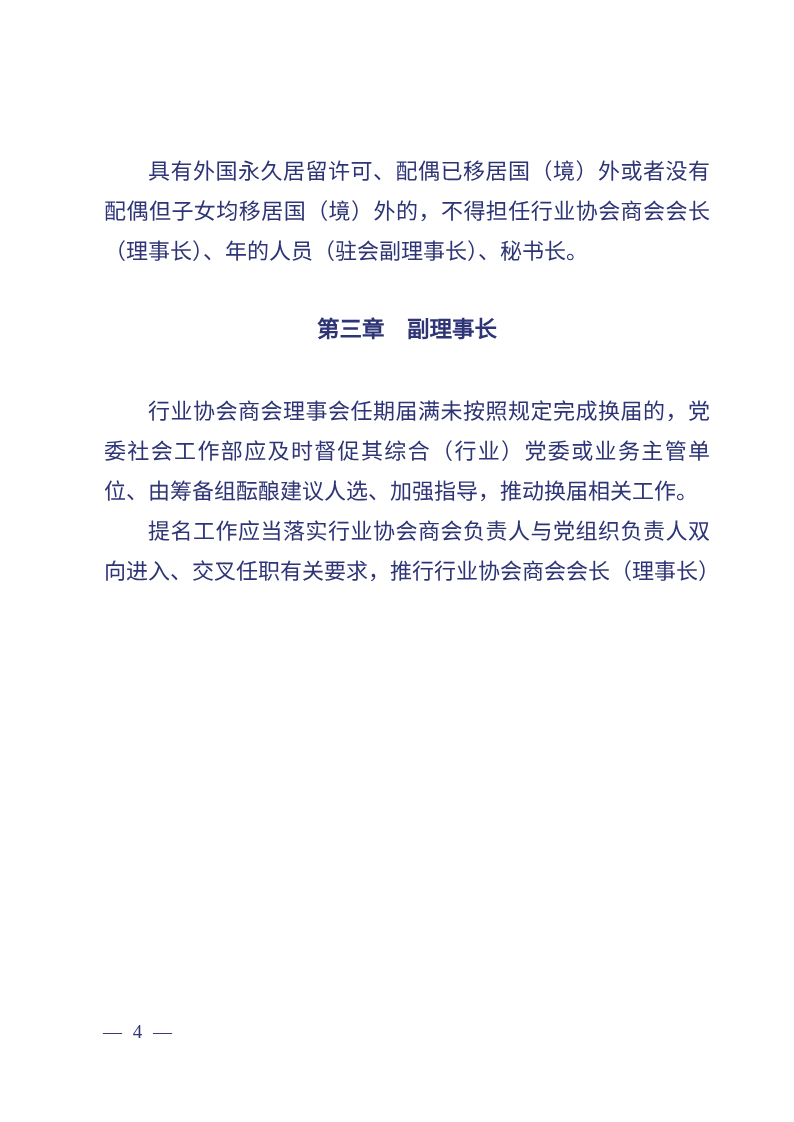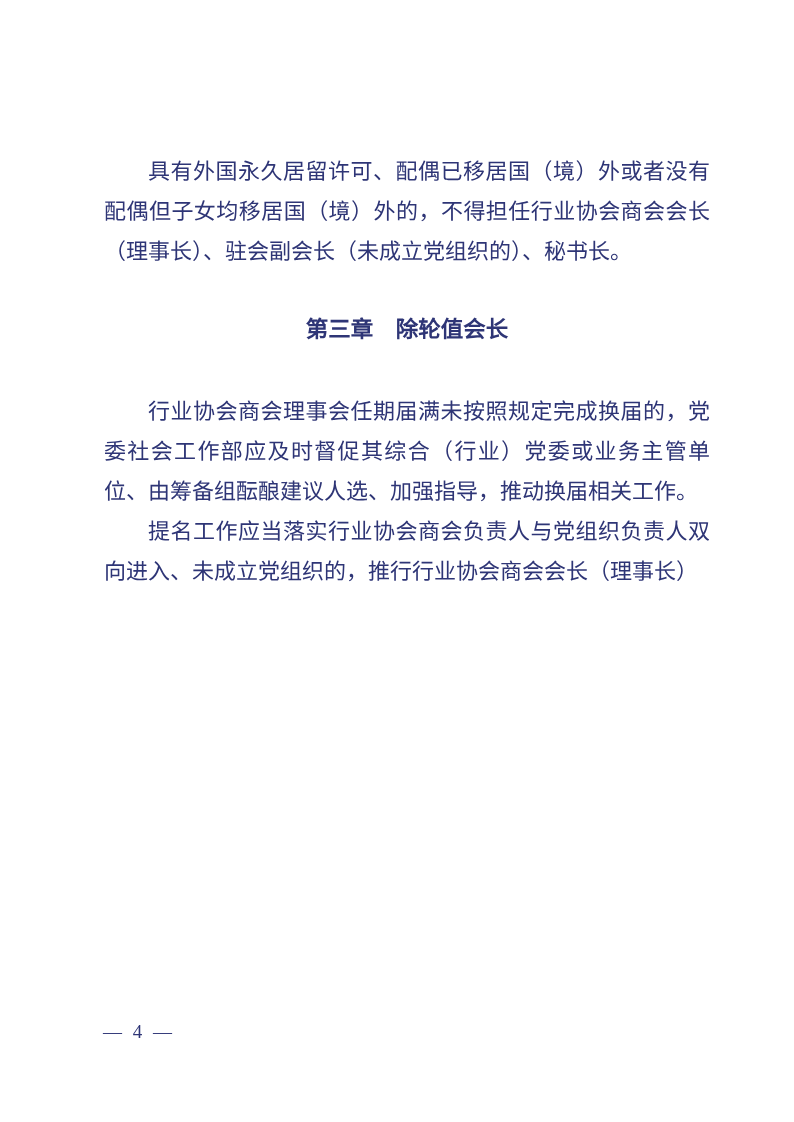--- a/index.html
+++ b/index.html
@@ -56,19 +56,19 @@
     line-height:26px;
     letter-spacing:3px;
     font-family:"Liberation Serif","DejaVu Serif",serif;
   }
 </style>
 </head>
 <body>
 
 <div class="page">
   <main class="content">
-      <p class="para">具有外国永久居留许可、配偶已移居国（境）外或者没有配偶但子女均移居国（境）外的，不得担任行业协会商会会长（理事长）、驻会副会长（未成立党组织的）、秘书长。</p>
-      <p class="chapter-heading">第三章　除轮值会长</p>
+      <p class="para">具有外国永久居留许可、配偶已移居国（境）外或者没有配偶但子女均移居国（境）外的，不得担任行业协会商会会长（理事长）、年的人员（驻会副理事长）、秘书长。</p>
+      <p class="chapter-heading">第三章　副理事长</p>
       <p class="para">行业协会商会理事会任期届满未按照规定完成换届的，党委社会工作部应及时督促其综合（行业）党委或业务主管单位、由筹备组酝酿建议人选、加强指导，推动换届相关工作。</p>
-      <p class="para">提名工作应当落实行业协会商会负责人与党组织负责人双向进入、未成立党组织的，推行行业协会商会会长（理事长）</p>
+      <p class="para">提名工作应当落实行业协会商会负责人与党组织负责人双向进入、交叉任职有关要求，推行行业协会商会会长（理事长）</p>
     </main>
   <div class="footer">— 4 —</div>
 </div>
 
 </body></html>

